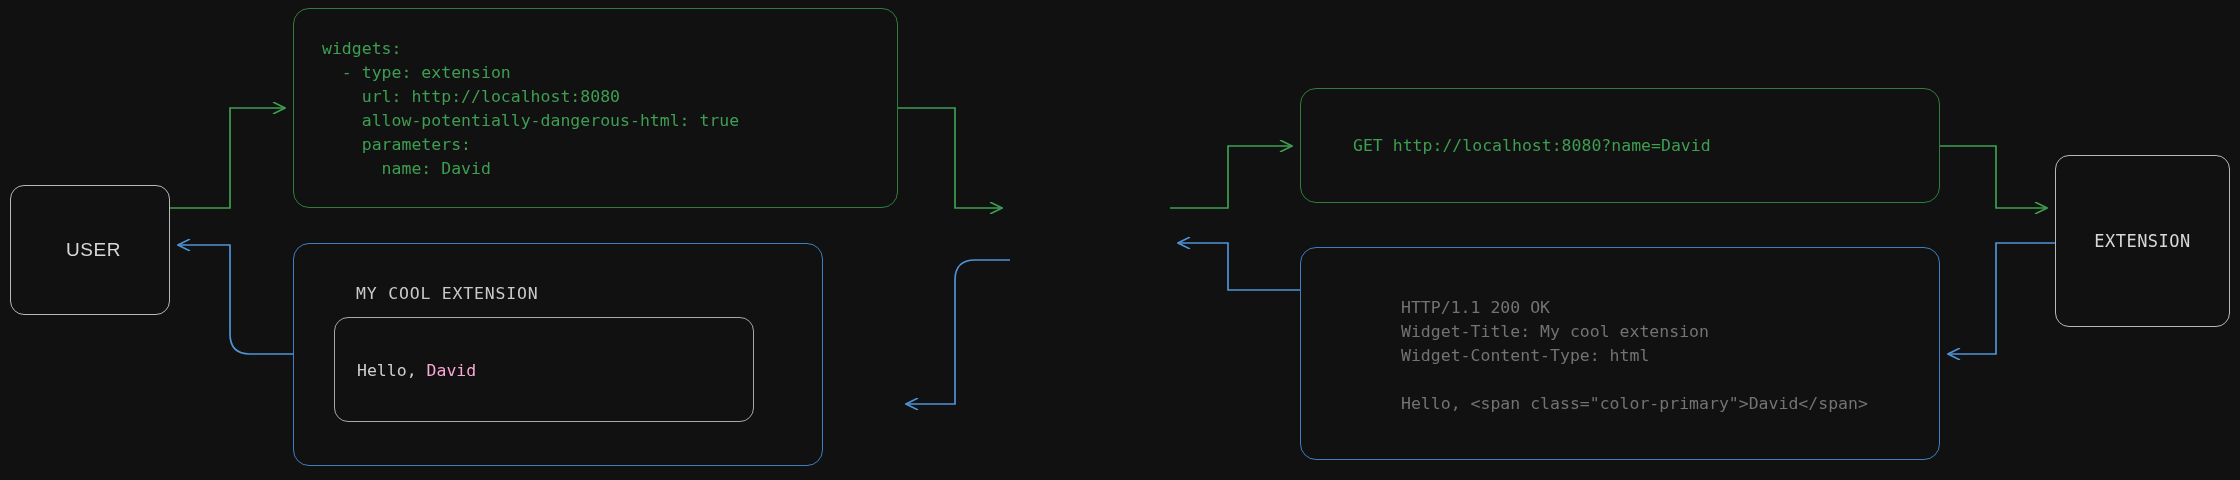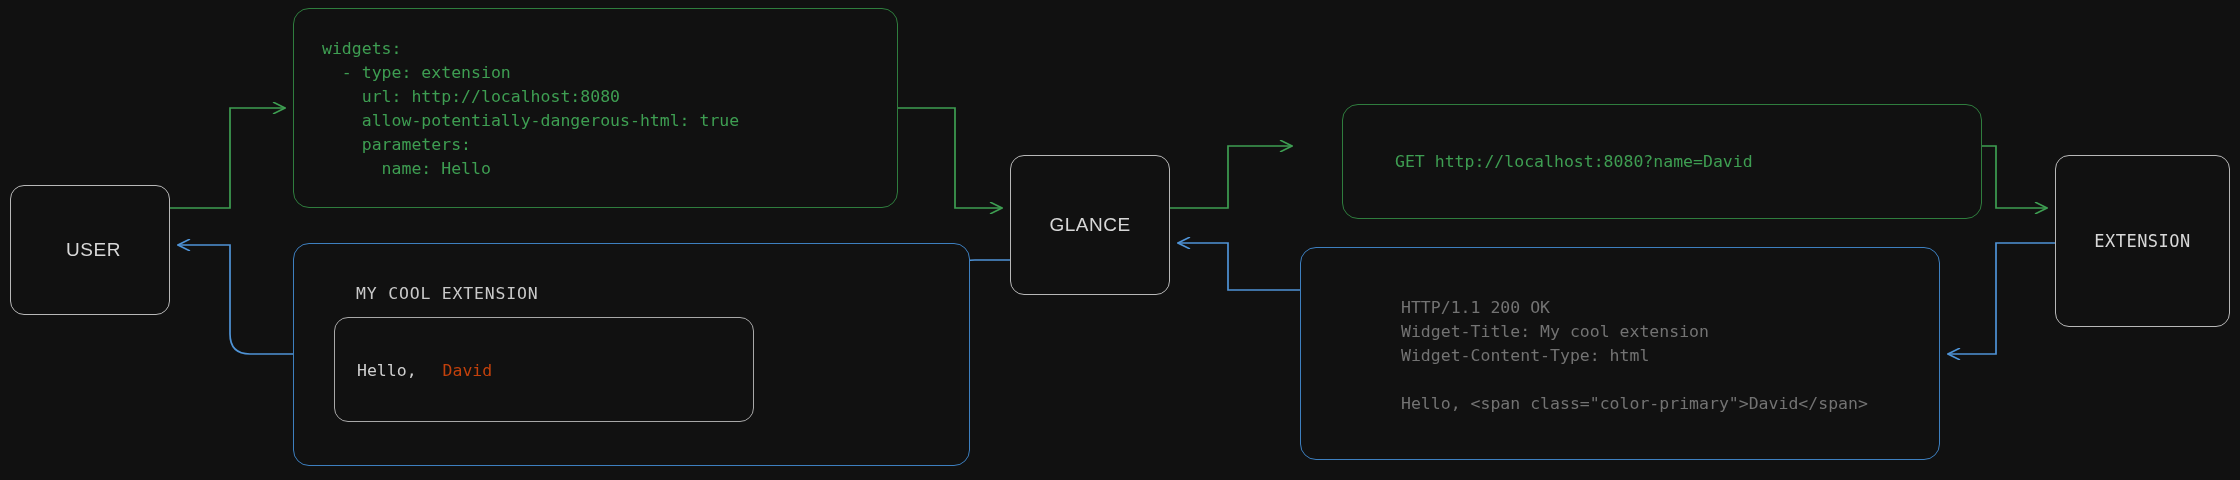--- a/index.html
+++ b/index.html
@@ -71,37 +71,37 @@
   
   #panel-yaml {
     left: 293px; top: 8px; width: 605px; height: 200px;
   }
   #panel-yaml .code {
     position: absolute; left: 28px; top: 28px;
   }
 
   
   #panel-request {
-    left: 1300px; top: 104px; width: 640px; height: 115px; margin-left: 42px;
+    left: 1300px; top: 88px; width: 640px; height: 115px;
   }
   #panel-request .code {
     position: absolute; left: 52px; top: 45px;
   }
 
   
   #panel-response {
     left: 1300px; top: 247px; width: 640px; height: 213px;
   }
   #panel-response .code {
     position: absolute; left: 52px; top: 48px;
   }
 
   
   #panel-widget {
-    left: 293px; top: 243px; width: 677px; height: 223px;
+    left: 293px; top: 243px; width: 530px; height: 223px;
   }
   .widget-title {
     position: absolute;
     left: 62px; top: 40px;
     font-family: "DejaVu Sans Mono", monospace;
     font-size: 16.5px;
     letter-spacing: 0.8px;
     color: #c9c9c9;
   }
   .widget-body {
@@ -114,21 +114,21 @@
     background: #111111;
   }
   .widget-body-text {
     position: absolute;
     left: 22px; top: 43px;
     font-family: "DejaVu Sans Mono", monospace;
     font-size: 16.5px;
     color: #cfcfcf;
     white-space: pre;
   }
-  .accent { color: #c2410c; margin-left: 16px; }
+  .accent { color: #f9a8d4; }
 </style>
 </head>
 <body>
 
 <div id="diagram">
 
   <svg class="edges" viewBox="0 0 2240 480">
     <defs>
       <marker id="arrow-green" markerWidth="14" markerHeight="12" refX="13" refY="6" orient="auto" markerUnits="userSpaceOnUse">
         <path d="M1,0 L13,6 L1,12" fill="none" stroke="#3e9e52" stroke-width="1.6"></path>
@@ -152,35 +152,32 @@
 
     <path d="M1010,260 L975,260 Q955,260 955,280 L955,404 L906,404" fill="none" stroke="#4f93d6" stroke-width="1.7" marker-end="url(#arrow-blue)"></path>
 
     <path d="M293,354 L250,354 Q230,354 230,334 L230,245 L178,245" fill="none" stroke="#4f93d6" stroke-width="1.7" marker-end="url(#arrow-blue)"></path>
   </svg>
 
   <div class="actor sans" id="node-user">
     <span>USER</span>
   </div>
 
-  <div class="actor sans" id="node-glance">
-    <span>GLANCE</span>
-  </div>
 
   <div class="actor mono" id="node-extension">
     <span>EXTENSION</span>
   </div>
 
   <div class="panel green" id="panel-yaml">
     <div class="code green">widgets:
   - type: extension
     url: http://localhost:8080
     allow-potentially-dangerous-html: true
     parameters:
-      name: Hello</div>
+      name: David</div>
   </div>
 
   <div class="panel green" id="panel-request">
     <div class="code green">GET http://localhost:8080?name=David</div>
   </div>
 
   <div class="panel blue" id="panel-response">
     <div class="code blue">HTTP/1.1 200 OK
 Widget-Title: My cool extension
 Widget-Content-Type: html

